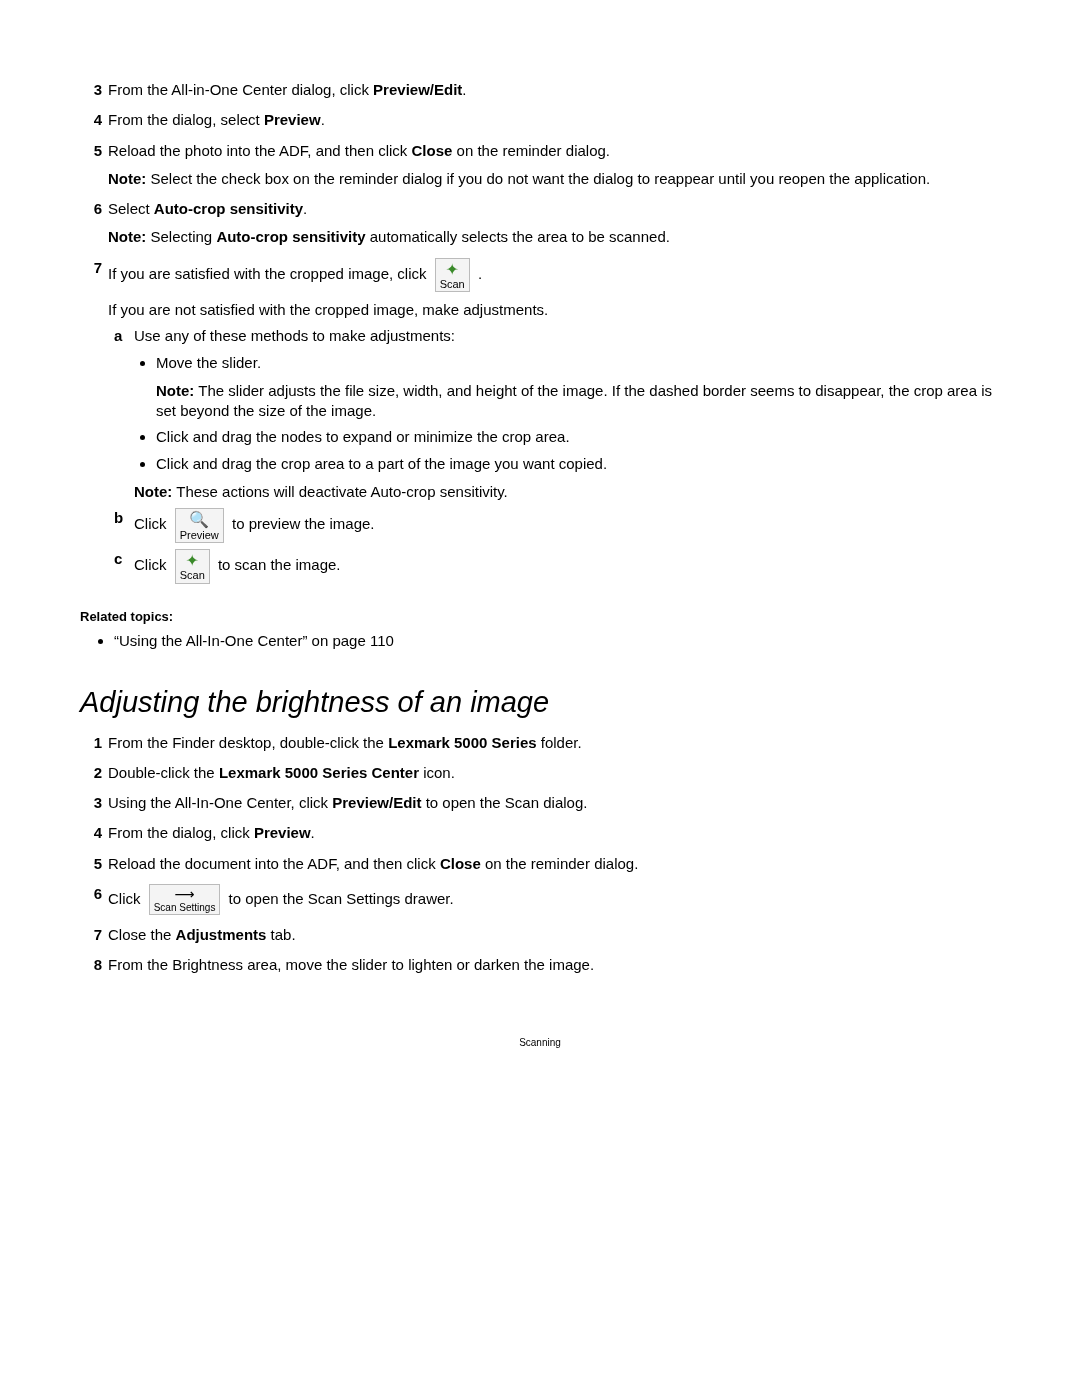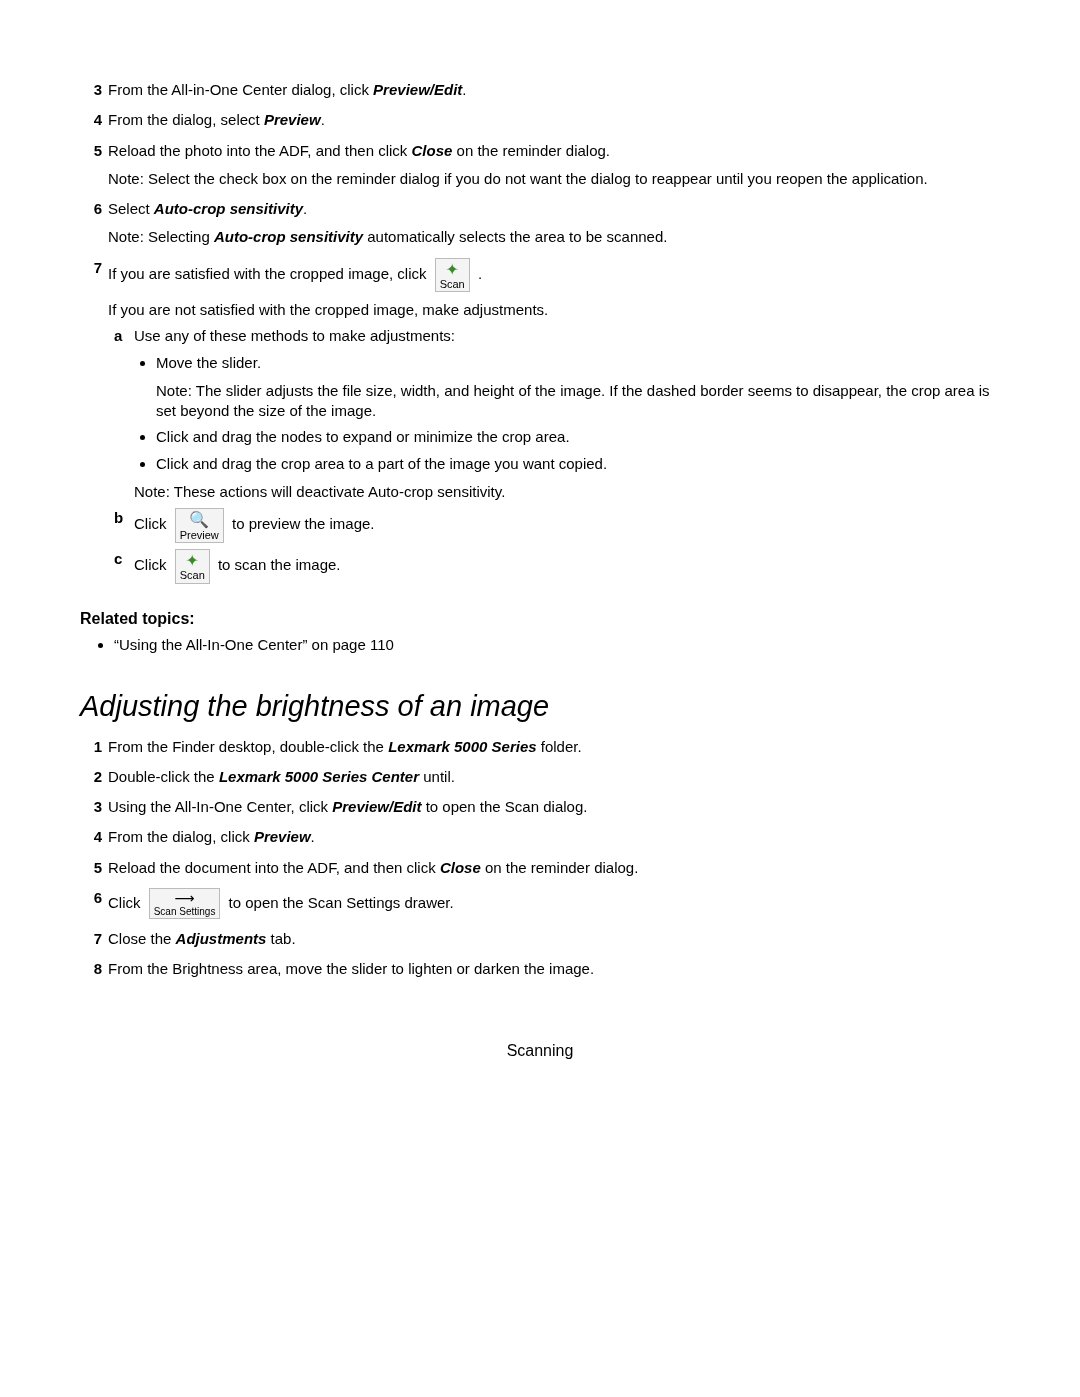--- a/index.html
+++ b/index.html
@@ -45,21 +45,21 @@
     margin: 6px 0 6px 22px;
     padding: 0;
   }
   ul.bullets li {
     margin-bottom: 6px;
   }
   .note {
     margin-top: 8px;
   }
   .note strong {
-    font-weight: normal;
+    font-weight: bold;
   }
   .icon-btn {
     display: inline-block;
     vertical-align: middle;
     border: 1px solid #bbb;
     background: #f4f4f4;
     padding: 2px 4px 1px 4px;
     text-align: center;
     font-size: 11px;
     line-height: 1.1;
@@ -72,40 +72,40 @@
   .icon-btn .lbl {
     display: block;
   }
   .icon-btn.tiny .glyph {
     font-size: 14px;
   }
   .icon-btn.tiny .lbl {
     font-size: 10px;
   }
   h3.related {
-    font-size: 16px;
+    font-size: 13px;
     font-weight: bold;
     margin: 18px 0 4px 0;
   }
   h2.section {
     font-size: 29px;
     font-style: italic;
     font-weight: normal;
     margin: 32px 0 10px 0;
   }
   .footer {
     text-align: center;
     margin-top: 60px;
-    font-size: 16px;
+    font-size: 10px;
   }
   .footer .page-num {
     font-weight: bold;
     margin-top: 4px;
   }
-  .bold { font-weight: bold; font-style: italic; }
+  .bold { font-weight: bold; }
   .green { color: #3a8a2a; }
 </style>
 </head>
 <body>
 
 <div class="step">
   <div class="step-num">3</div>
   <div class="step-body">
     <span>From the All-in-One Center dialog, click </span><span class="bold">Preview/Edit</span><span>.</span>
   </div>
@@ -207,21 +207,21 @@
 <div class="step">
   <div class="step-num">1</div>
   <div class="step-body">
     <span>From the Finder desktop, double-click the </span><span class="bold">Lexmark 5000 Series</span><span> folder.</span>
   </div>
 </div>
 
 <div class="step">
   <div class="step-num">2</div>
   <div class="step-body">
-    <span>Double-click the </span><span class="bold">Lexmark 5000 Series Center</span><span> until.</span>
+    <span>Double-click the </span><span class="bold">Lexmark 5000 Series Center</span><span> icon.</span>
   </div>
 </div>
 
 <div class="step">
   <div class="step-num">3</div>
   <div class="step-body">
     <span>Using the All-In-One Center, click </span><span class="bold">Preview/Edit</span><span> to open the Scan dialog.</span>
   </div>
 </div>
 

